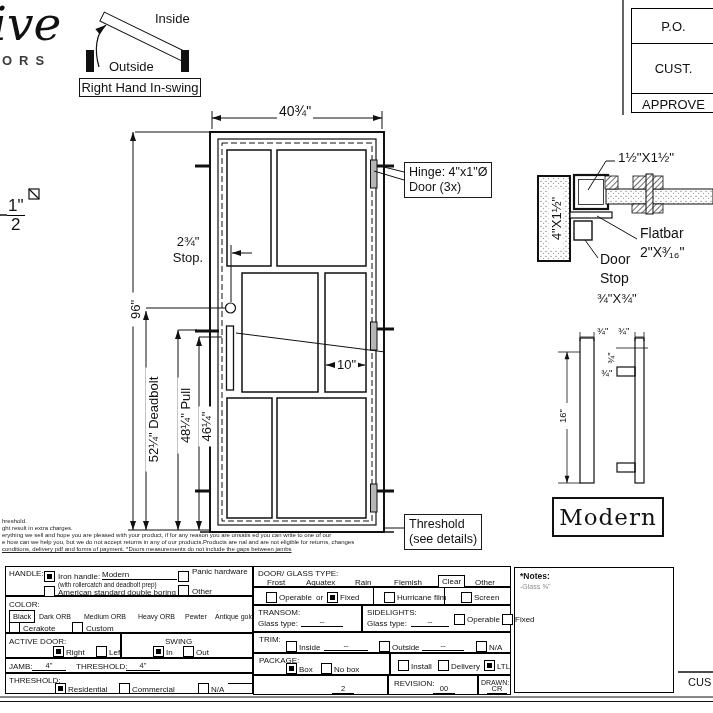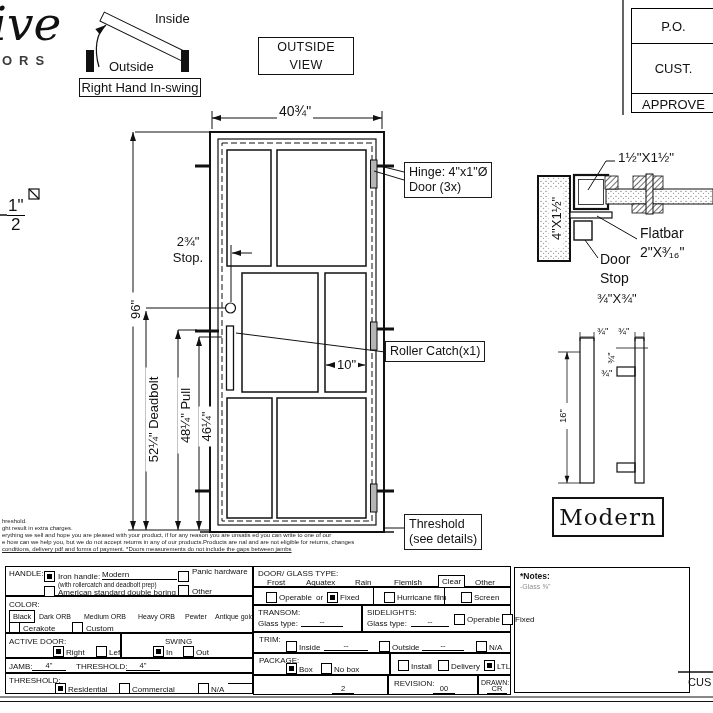--- a/index.html
+++ b/index.html
@@ -156,21 +156,20 @@
   <div class="abs" style="left:-8px;top:-2px;font-family:'DejaVu Serif',serif;font-style:italic;font-size:47px;line-height:52px;">ive</div>
   <div class="abs" style="left:2px;top:53px;font-size:13px;font-weight:600;letter-spacing:7px;color:#3c3c3c;">ORS</div>
 
   <div class="abs" style="left:97px;top:31px;width:90px;height:9px;border:1.5px solid #111;transform:rotate(26deg);background:#fff;"></div>
   <div class="abs" style="left:86px;top:50px;width:8px;height:22px;background:#111;"></div>
   <div class="abs" style="left:181px;top:50px;width:8px;height:22px;background:#111;"></div>
   <div class="abs" style="left:155px;top:11px;font-size:13px;">Inside</div>
   <div class="abs" style="left:109px;top:59px;font-size:13px;">Outside</div>
   <div class="abs" style="left:79px;top:78px;width:120px;border:1.5px solid #111;text-align:center;font-size:13px;line-height:17px;background:#fff;">Right Hand In-swing</div>
 
-  <div class="abs" style="left:258px;top:37px;width:94px;border:1.5px solid #111;text-align:center;font-size:12.5px;line-height:18px;letter-spacing:0.3px;background:#fff;">OUTSIDE VIEW</div>
 
   <div class="abs" style="left:631px;top:8px;width:85px;height:105px;border:1.3px solid #000;box-sizing:border-box;">
     <div style="height:35px;border-bottom:1.2px solid #000;display:flex;align-items:center;justify-content:center;font-size:13px;box-sizing:border-box;">P.O.</div>
     <div style="height:50px;border-bottom:1.2px solid #000;display:flex;align-items:center;justify-content:center;font-size:13px;box-sizing:border-box;">CUST.</div>
     <div style="height:20px;display:flex;align-items:center;justify-content:center;font-size:13px;box-sizing:border-box;">APPROVE</div>
   </div>
 
   <div class="frac" style="left:7px;top:197px;">
     <span class="num">1"</span>
     <span>2</span>
@@ -182,21 +181,20 @@
   <div class="dim rot" style="left:147px;top:408px;width:72px;">48¼" Pull</div>
   <div class="dim rot" style="left:186px;top:419px;width:36px;">46¼"</div>
   <div class="dim" style="left:162px;top:234px;width:48px;text-align:center;background:none;">2¾"</div>
   <div class="dim" style="left:162px;top:250px;width:48px;text-align:center;background:none;">Stop.</div>
   <div class="dim" style="left:335px;top:357px;">10"</div>
 
   <div class="boxlab" style="left:404px;top:162px;">
     <div>Hinge: 4"x1"Ø</div>
     <div>Door (3x)</div>
   </div>
-  <div class="boxlab" style="left:385px;top:341px;">Roller Catch(x1)</div>
   <div class="boxlab" style="left:404px;top:514px;">
     <div>Threshold</div>
     <div>(see details)</div>
   </div>
 
   <div class="dim" style="left:616px;top:150px;font-size:13.5px;background:none;">1½"X1½"</div>
   <div class="dim rot" style="left:526px;top:211px;width:56px;background:#fff;font-size:13px;">4"X1½"</div>
   <div class="dim" style="left:638px;top:226px;font-size:14px;background:none;">Flatbar</div>
   <div class="dim" style="left:638px;top:245px;font-size:14px;background:none;">2"X³⁄₁₆"</div>
   <div class="dim" style="left:598px;top:252px;font-size:14px;background:none;">Door</div>
@@ -350,20 +348,20 @@
   </div>
   <div class="sec" style="left:388px;top:675px;width:90px;height:20px;">
     <span class="t" style="left:5px;top:3px;">REVISION:</span>
     <span class="uv" style="left:44px;top:8px;width:22px;">00</span>
   </div>
   <div class="sec" style="left:478px;top:675px;width:33px;height:20px;">
     <span class="t7" style="left:2px;top:3px;">DRAWN:</span>
     <span class="uv" style="left:8px;top:8px;width:20px;">CR</span>
   </div>
 
-  <div class="sec" style="left:514px;top:567px;width:176px;height:126px;border-width:1.4px;">
+  <div class="sec" style="left:514px;top:567px;width:160px;height:126px;border-width:1.4px;">
     <span class="t" style="left:5px;top:4px;font-weight:bold;font-size:8.5px;">*Notes:</span>
     <span class="t7" style="left:5px;top:15px;color:#8f8f8f;">-Glass ⅝"</span>
   </div>
 
   <div class="abs" style="left:688px;top:676px;font-size:11px;white-space:nowrap;">CUS</div>
 
 </div>
 
 </body></html>

